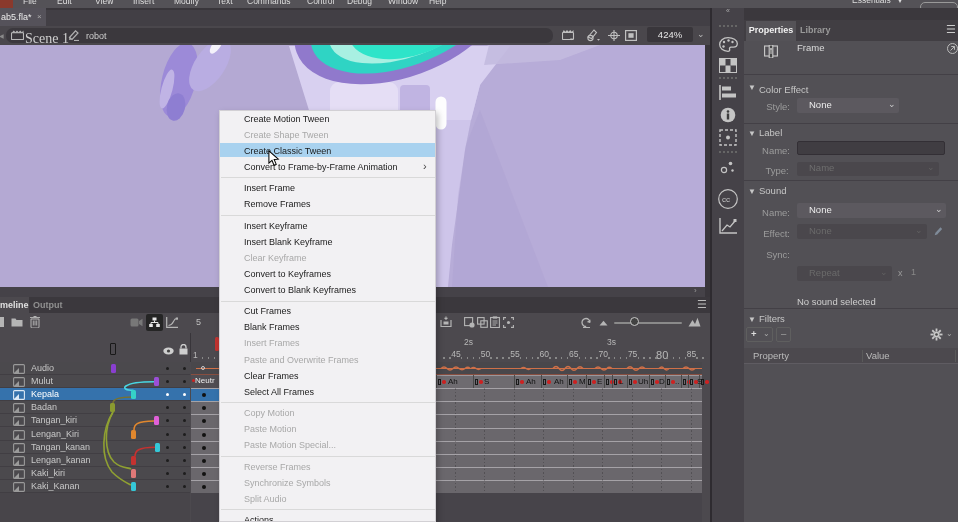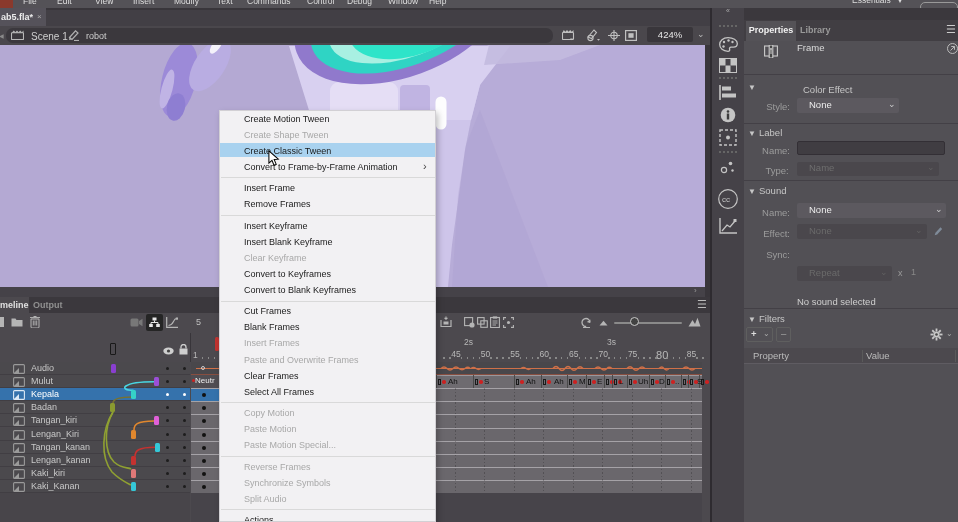--- a/index.html
+++ b/index.html
@@ -27,34 +27,34 @@
       <span class="abs" style="left:429px;">Help</span>
       <span class="abs" style="left:852px;top:-1px;">Essentials</span>
       <span class="abs" style="left:898px;font-size:8px;">▾</span>
     </div>
     <div class="abs" style="left:920px;top:2px;width:38px;height:10px;border:1px solid #999;border-radius:5px;"></div>
   </div>
 
   <div class="abs" style="left:0;top:8px;width:710px;height:18px;background:#423f45;">
       <div class="abs" style="left:0;top:0;width:710px;height:2px;background:#39363b;"></div>
     <div class="abs" style="left:0;top:0;width:46px;height:18px;background:#55525a;">
-      <span class="abs" style="left:1px;top:4px;font-size:9px;color:#ececec;font-weight:bold;text-align:center;">ab5.fla*</span>
+      <span class="abs" style="left:1px;top:4px;font-size:9px;color:#ececec;font-weight:normal;text-align:center;">ab5.fla*</span>
       <span class="abs" style="left:37px;top:4px;font-size:8px;color:#aaa;">×</span>
     </div>
   </div>
 
   <div class="abs" style="left:0;top:26px;width:710px;height:19px;background:#4a474c;">
     <div class="abs" style="left:6px;top:2px;width:547px;height:15px;background:#3b383d;border-radius:7px;"></div>
     <span class="abs" style="left:-1px;top:6px;color:#8a8a8a;font-size:6px;">◀</span>
 
     <svg class="abs" style="left:11px;top:4px;" width="13" height="10" viewBox="0 0 13 10">
       <rect x="0.5" y="2.8" width="12" height="6.8" rx="0.6" fill="none" stroke="#b8b8b8" stroke-width="1.1"></rect>
       <path d="M0.5 2.8 L12.5 2.8 L12.5 0.4 L10.8 2.2 L9.2 0.4 L7.6 2.2 L6 0.4 L4.4 2.2 L2.8 0.4 L1.2 2.2 Z" fill="#b8b8b8"></path>
     </svg>
-    <span class="abs" style="left:31px;top:5px;color:#cfcfcf;font-size:10px;">Scene 1</span>
+    <span class="abs" style="left:25px;top:5px;color:#cfcfcf;font-size:14px;font-family:Liberation Serif, serif;">Scene 1</span>
 
     <svg class="abs" style="left:68px;top:4px;" width="12" height="11" viewBox="0 0 12 11">
       <path d="M1.5 7.5 L7.5 0.8 L10 3 L4 9.5 Z" fill="none" stroke="#b0b0b0" stroke-width="1.2"></path>
       <path d="M1.5 7.5 L1 10 L4 9.5" fill="#b0b0b0"></path>
       <path d="M6 10.5 h5" stroke="#b0b0b0" stroke-width="1.2"></path>
     </svg>
     <span class="abs" style="left:86px;top:5px;color:#cfcfcf;font-size:9px;">robot</span>
 
     <svg class="abs" style="left:562px;top:3px;" width="13" height="12" viewBox="0 0 13 12">
       <rect x="0.5" y="3.5" width="11" height="7" rx="0.8" fill="none" stroke="#c0c0c0" stroke-width="1.1"></rect>
@@ -571,21 +571,21 @@
         <circle cx="7" cy="4" r="1" fill="#ccc"></circle>
         <path d="M7 5 V9" stroke="#ccc" stroke-width="1"></path>
       </svg>
       <span class="abs" style="left:53px;top:34px;color:#dcdcdc;font-size:9.5px;">Frame</span>
       <svg class="abs" style="left:203px;top:35px;" width="11" height="11" viewBox="0 0 11 11">
         <circle cx="5.5" cy="5.5" r="5" fill="none" stroke="#bbb" stroke-width="1"></circle>
         <path d="M3.5 7.5 L7.5 3.5 M4.2 3.5 H7.5 V6.8" fill="none" stroke="#bbb" stroke-width="1"></path>
       </svg>
       <div class="abs" style="left:0;top:66px;width:214px;height:1px;background:#434046;"></div>
       <span class="abs" style="left:4px;top:75px;color:#c6c6c6;font-size:8px;">▼</span>
-      <span class="abs" style="left:15px;top:76px;color:#c6c6c6;font-size:9.5px;margin-left:44px;">Color Effect</span>
+      <span class="abs" style="left:15px;top:76px;color:#c6c6c6;font-size:9.5px;">Color Effect</span>
       <span class="abs" style="left:20px;top:93px;width:26px;text-align:right;color:#9c9c9c;font-size:9.5px;">Style:</span>
       <div class="abs" style="left:53px;top:90px;width:102px;height:15px;background:#5c595f;border-radius:2px;">
         <span class="abs" style="left:12px;top:1px;color:#ececec;font-size:9.5px;">None</span>
         <span class="abs" style="left:91px;top:1px;color:#ccc;font-size:9px;">⌄</span>
       </div>
       <div class="abs" style="left:0;top:115px;width:214px;height:1px;background:#434046;"></div>
       <span class="abs" style="left:4px;top:121px;color:#c6c6c6;font-size:8px;">▼</span>
       <span class="abs" style="left:15px;top:119px;color:#c6c6c6;font-size:9.5px;">Label</span>
       <span class="abs" style="left:16px;top:137px;width:30px;text-align:right;color:#9c9c9c;font-size:9.5px;">Name:</span>
       <div class="abs" style="left:53px;top:133px;width:148px;height:14px;background:#403d42;border:1px solid #332f35;border-radius:2px;"></div>

